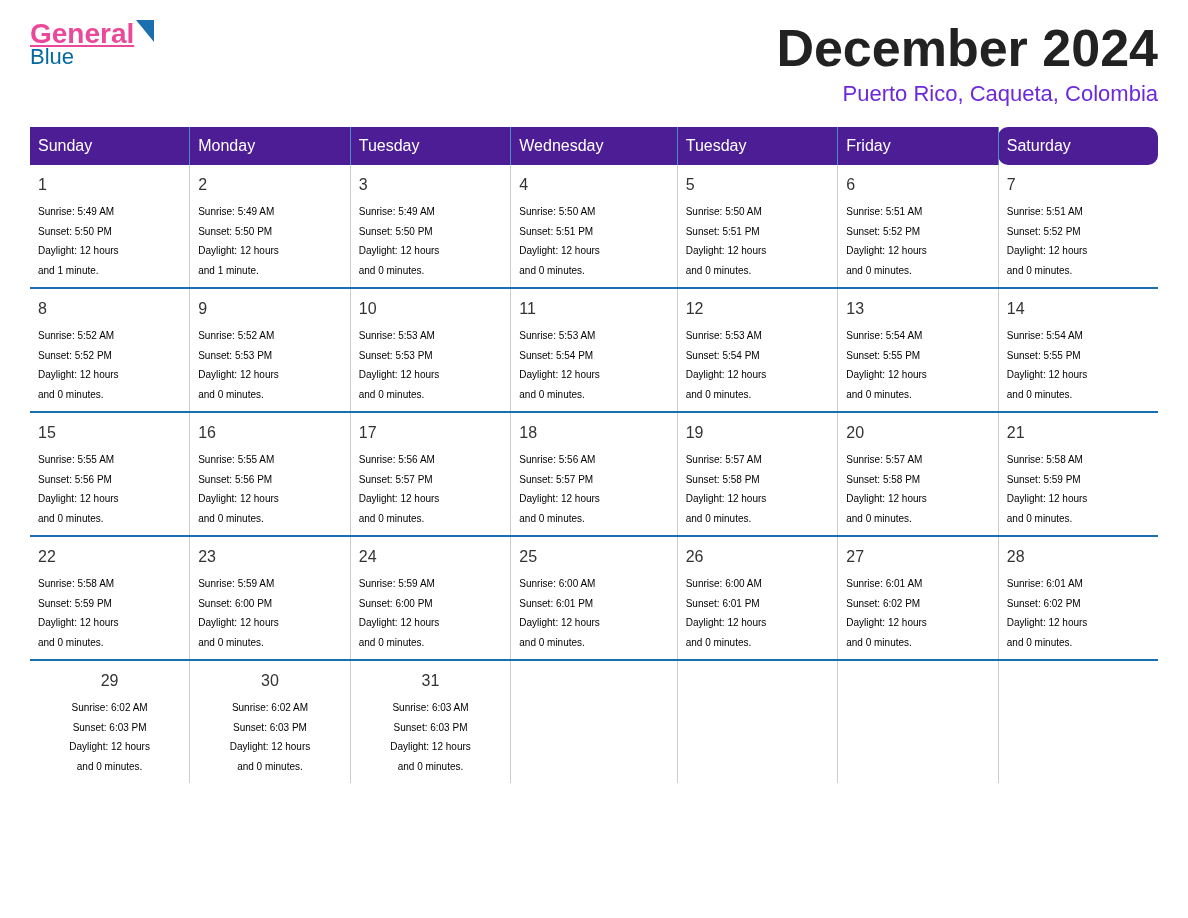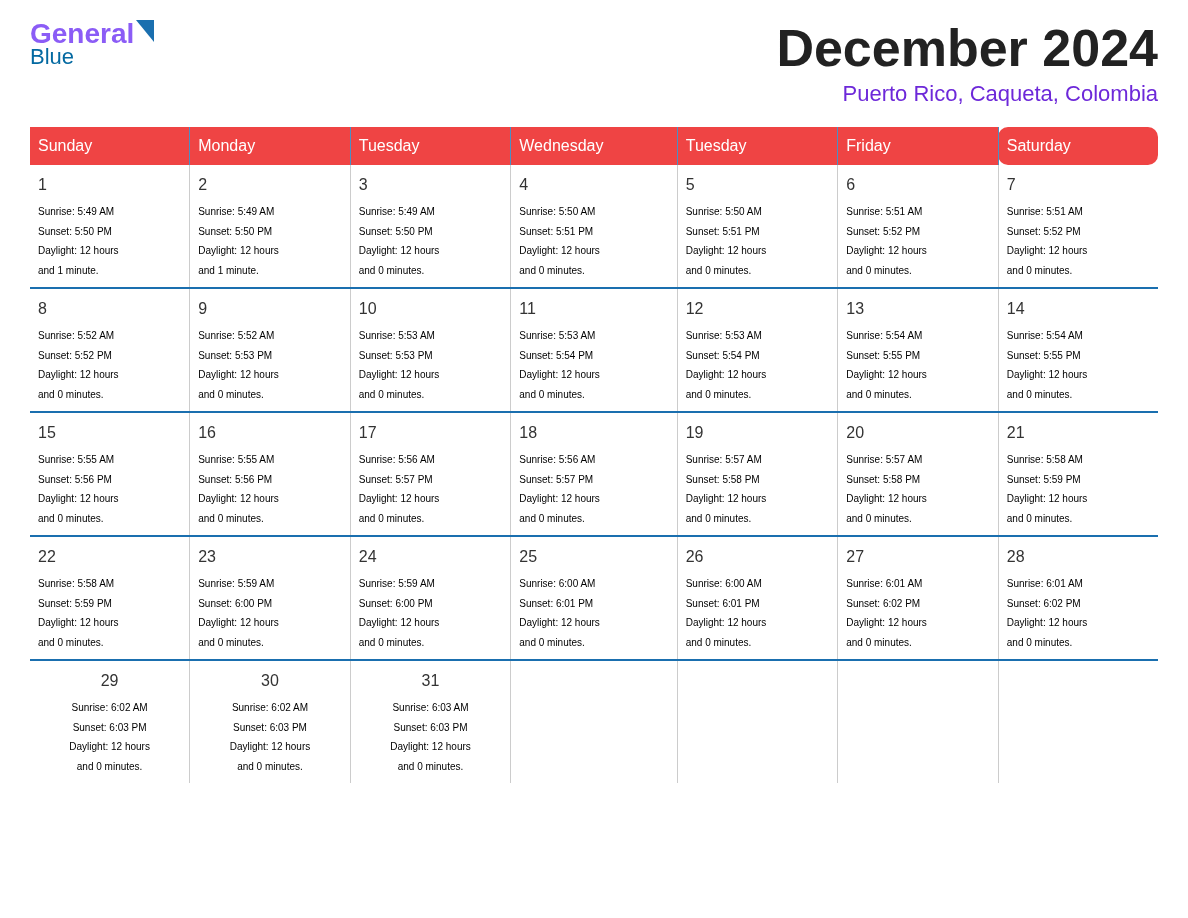--- a/index.html
+++ b/index.html
@@ -46,21 +46,21 @@
       font-size: 22px;
       color: #6d28d9;
       margin-top: 4px;
     }
     table {
       width: 100%;
       border-collapse: collapse;
       font-size: 13px;
     }
     thead tr {
-      background-color: #ef4444;
+      background-color: #4c1d95;
       color: white;
     }
     thead th {
       padding: 10px 8px;
       text-align: left;
       font-weight: normal;
       font-size: 16px;
       border-right: 1px solid #4a8fc4;
     }
     thead th:last-child { border-right: none; border-radius: 10px; }
@@ -94,21 +94,21 @@
     tbody tr td {
       background: #fff;
     }
   </style>
 </head>
 <body>
 
 <div class="header">
   <div class="logo">
     <div style="display:flex; align-items:center;">
-      <span class="logo-text" style="color:#8b5cf6;">General</span>
+      <span class="logo-text" style="color:#ec4899;text-decoration:underline;">General</span>
       <span style="display:inline-block; margin-left:2px; margin-bottom:2px;">
         
         <svg width="18" height="22" viewBox="0 0 18 22">
           <polygon points="0,0 18,0 18,22" fill="#1a6faf"></polygon>
         </svg>
       </span>
     </div>
     <div class="logo-blue-line" style="color:#0369a1; font-size:22px; font-weight:normal; margin-top:-4px;">Blue</div>
   </div>
   <div class="title-section">

